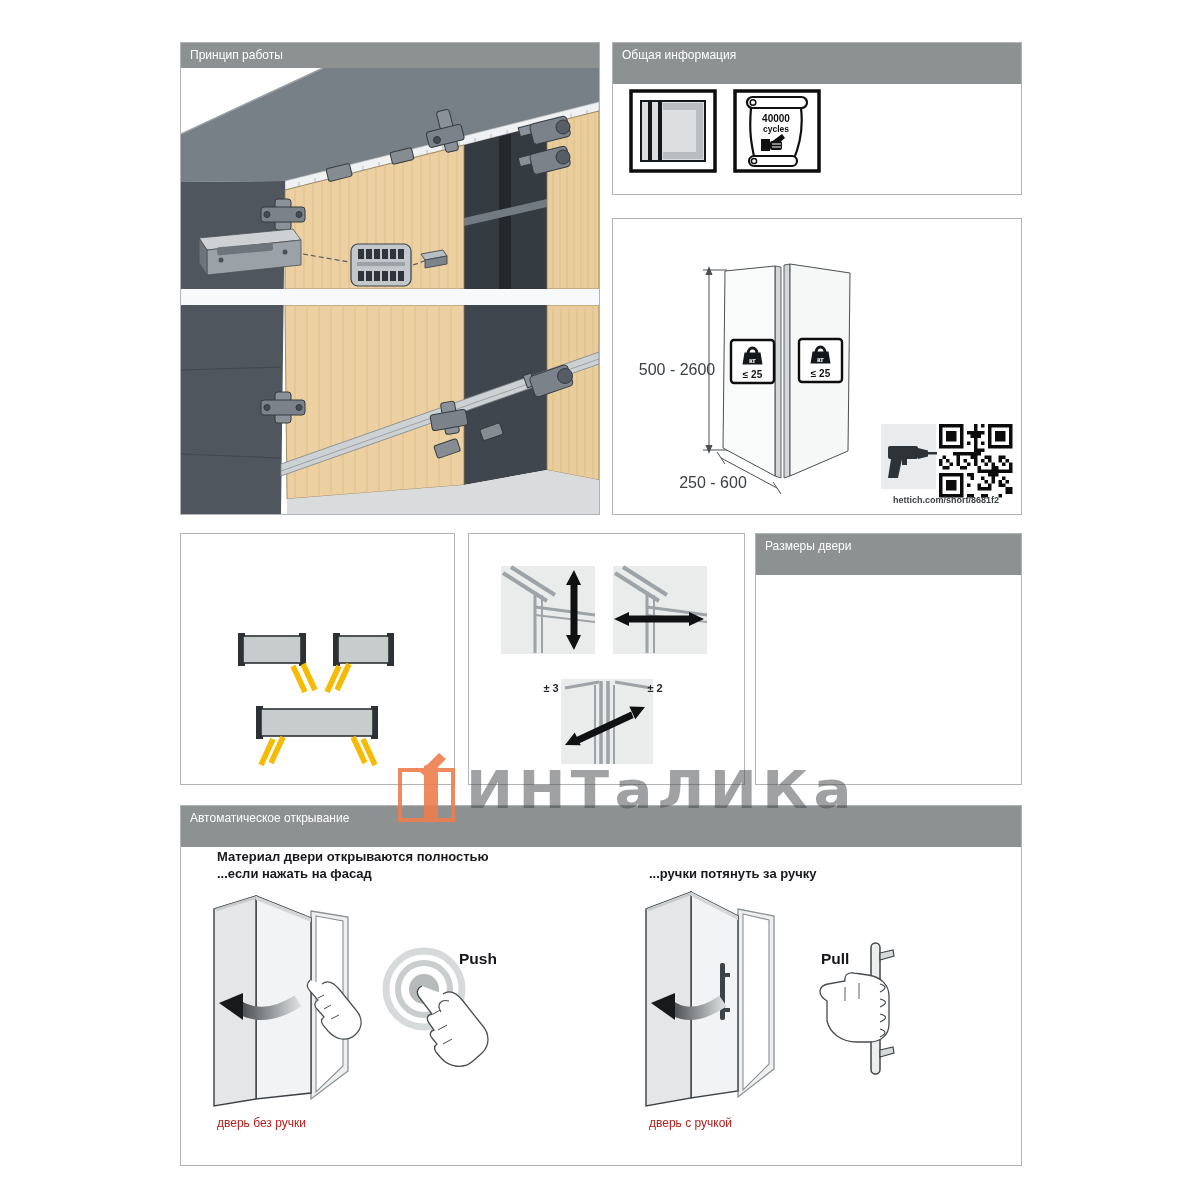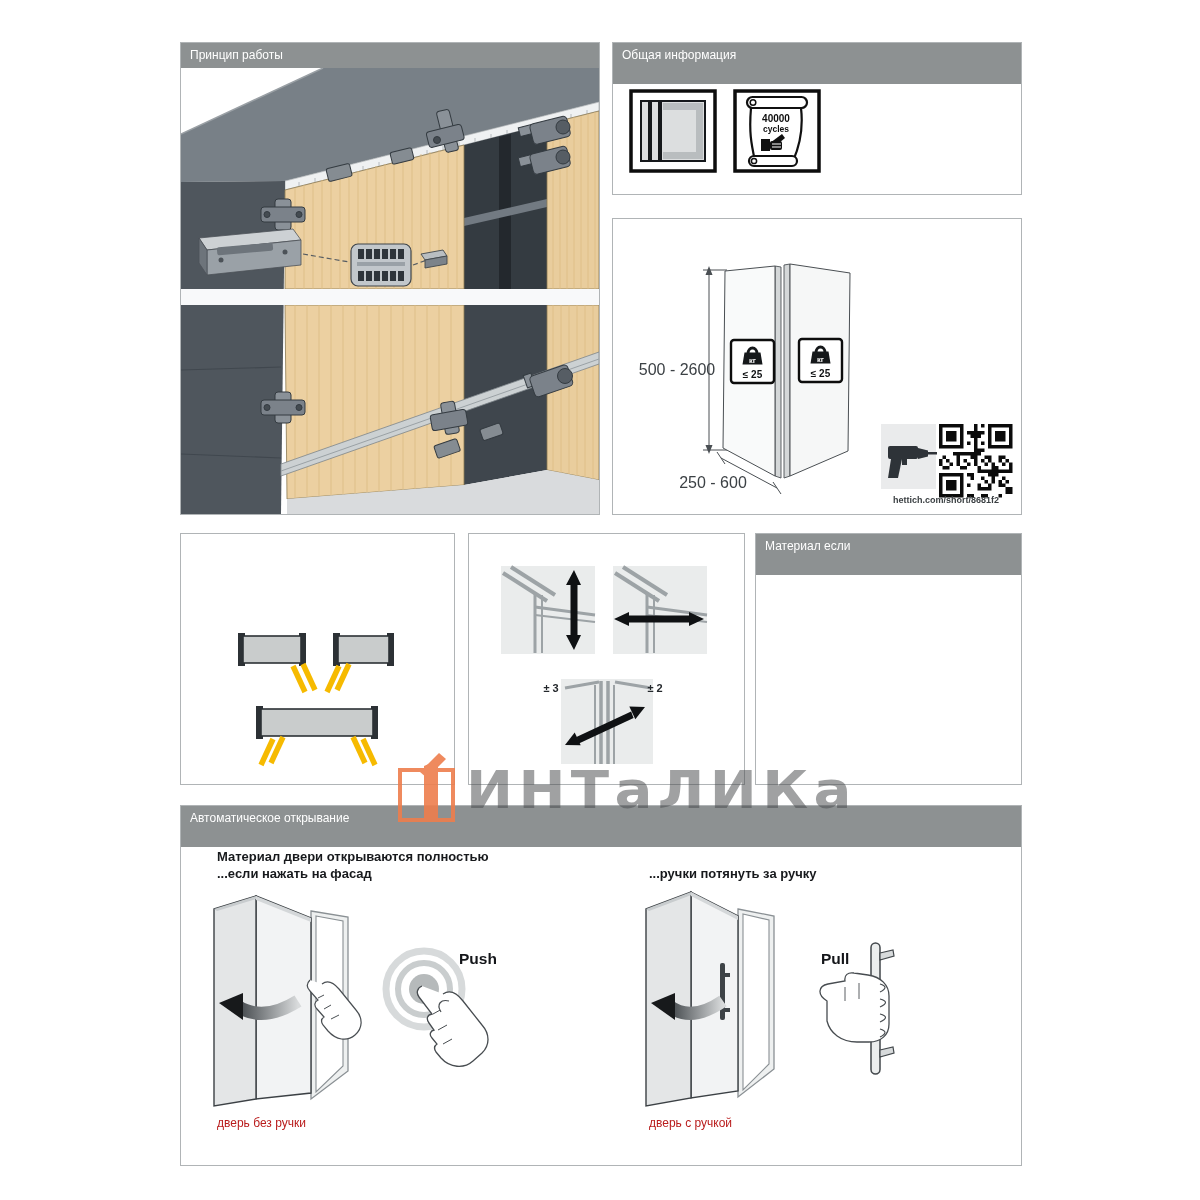--- a/index.html
+++ b/index.html
@@ -322,21 +322,21 @@
       </g>
     </svg>
     <span class="adj" style="left:82px;top:123px">± 3</span>
     <span class="adj" style="left:186px;top:123px">± 2</span>
 
   </div>
 </section>
 
 <section class="panel" style="left:755px;top:533px;width:267px;height:252px">
   <header class="ph">
-    <span>Материал если</span>
+    <span>Размеры двери</span>
   </header>
 </section>
 
 <section class="panel" style="left:180px;top:805px;width:842px;height:361px">
   <header class="ph">
     <span>Автоматическое открывание</span>
   </header>
   <span class="intro" style="left:36px;top:43px">Материал двери открываются полностью</span>
   <span class="intro" style="left:36px;top:60px">...если нажать на фасад</span>
   <span class="intro" style="left:468px;top:60px">...ручки потянуть за ручку</span>

